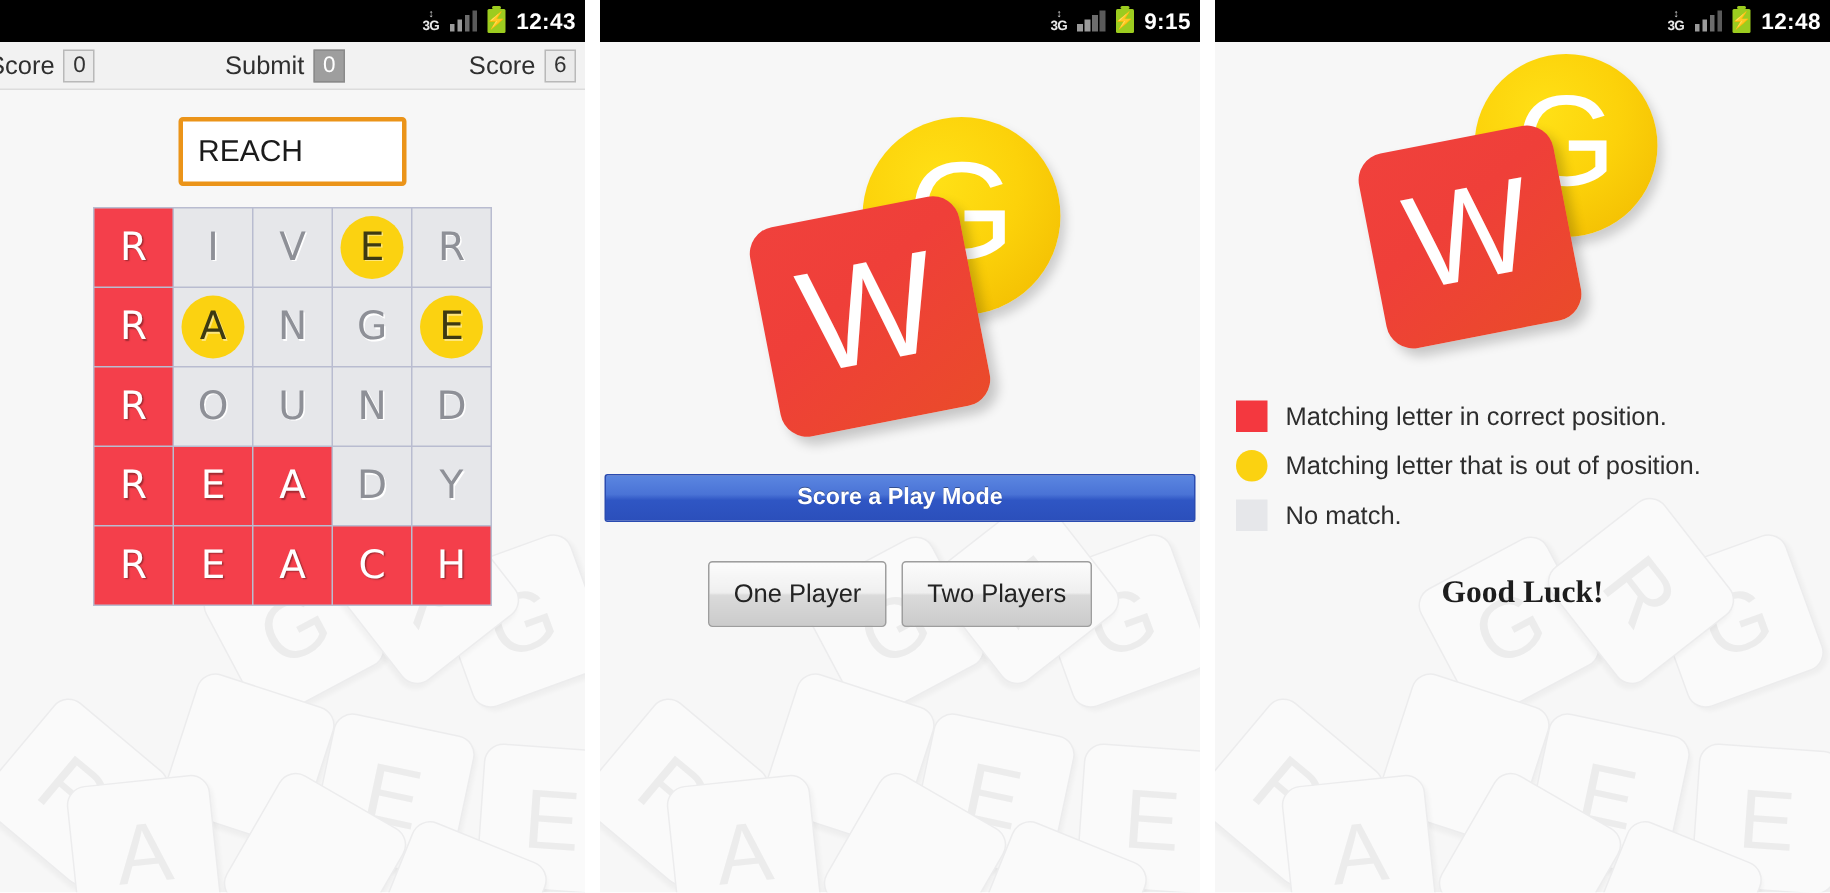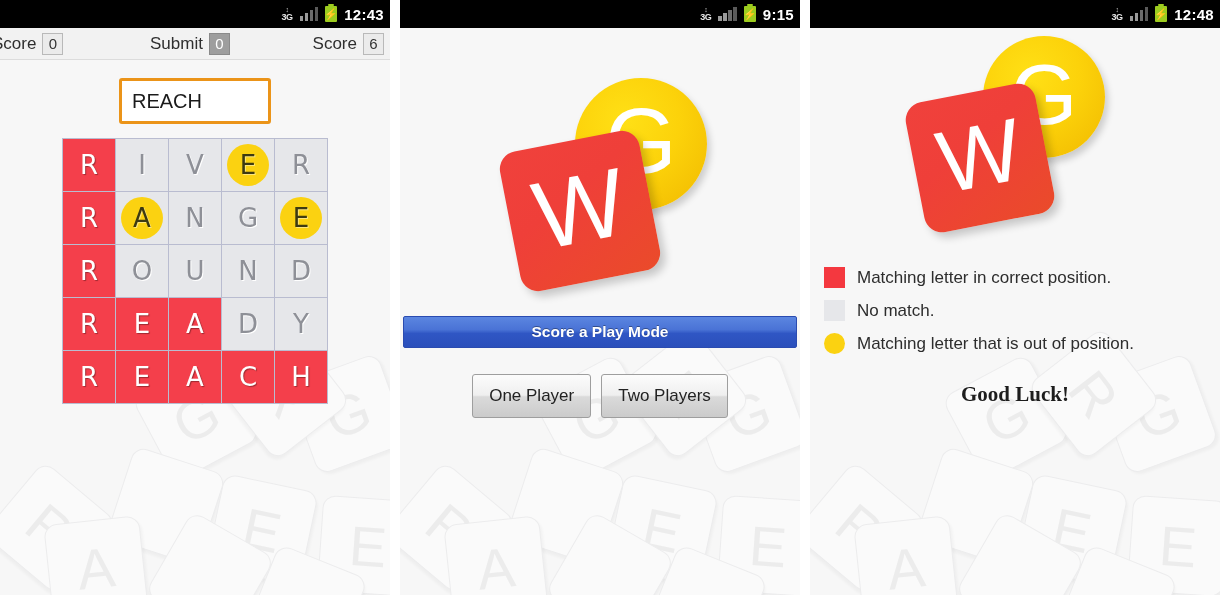--- a/index.html
+++ b/index.html
@@ -477,26 +477,26 @@
       </div>
     </div>
 
 
     <div class="legend">
       <div class="legend-row">
         <span class="sw red"></span>
         <span>Matching letter in correct position.</span>
       </div>
       <div class="legend-row">
+        <span class="sw yellow"></span>
+        <span>Matching letter that is out of position.</span>
+      </div>
+      <div class="legend-row">
         <span class="sw gray"></span>
         <span>No match.</span>
-      </div>
-      <div class="legend-row">
-        <span class="sw yellow"></span>
-        <span>Matching letter that is out of position.</span>
       </div>
     </div>
 
     <div class="goodluck">Good Luck!</div>
 
     <div class="watermark">
         <div class="wm-tile" style="left: 148px; top: 40px; transform: rotate(-28deg);">G</div>
         <div class="wm-tile" style="left: 118px; top: 128px; transform: rotate(18deg);"></div>
         <div class="wm-tile" style="left: 214px; top: 152px; transform: rotate(12deg);">E</div>
         <div class="wm-tile" style="left: 2px; top: 150px; transform: rotate(40deg);">R</div>

